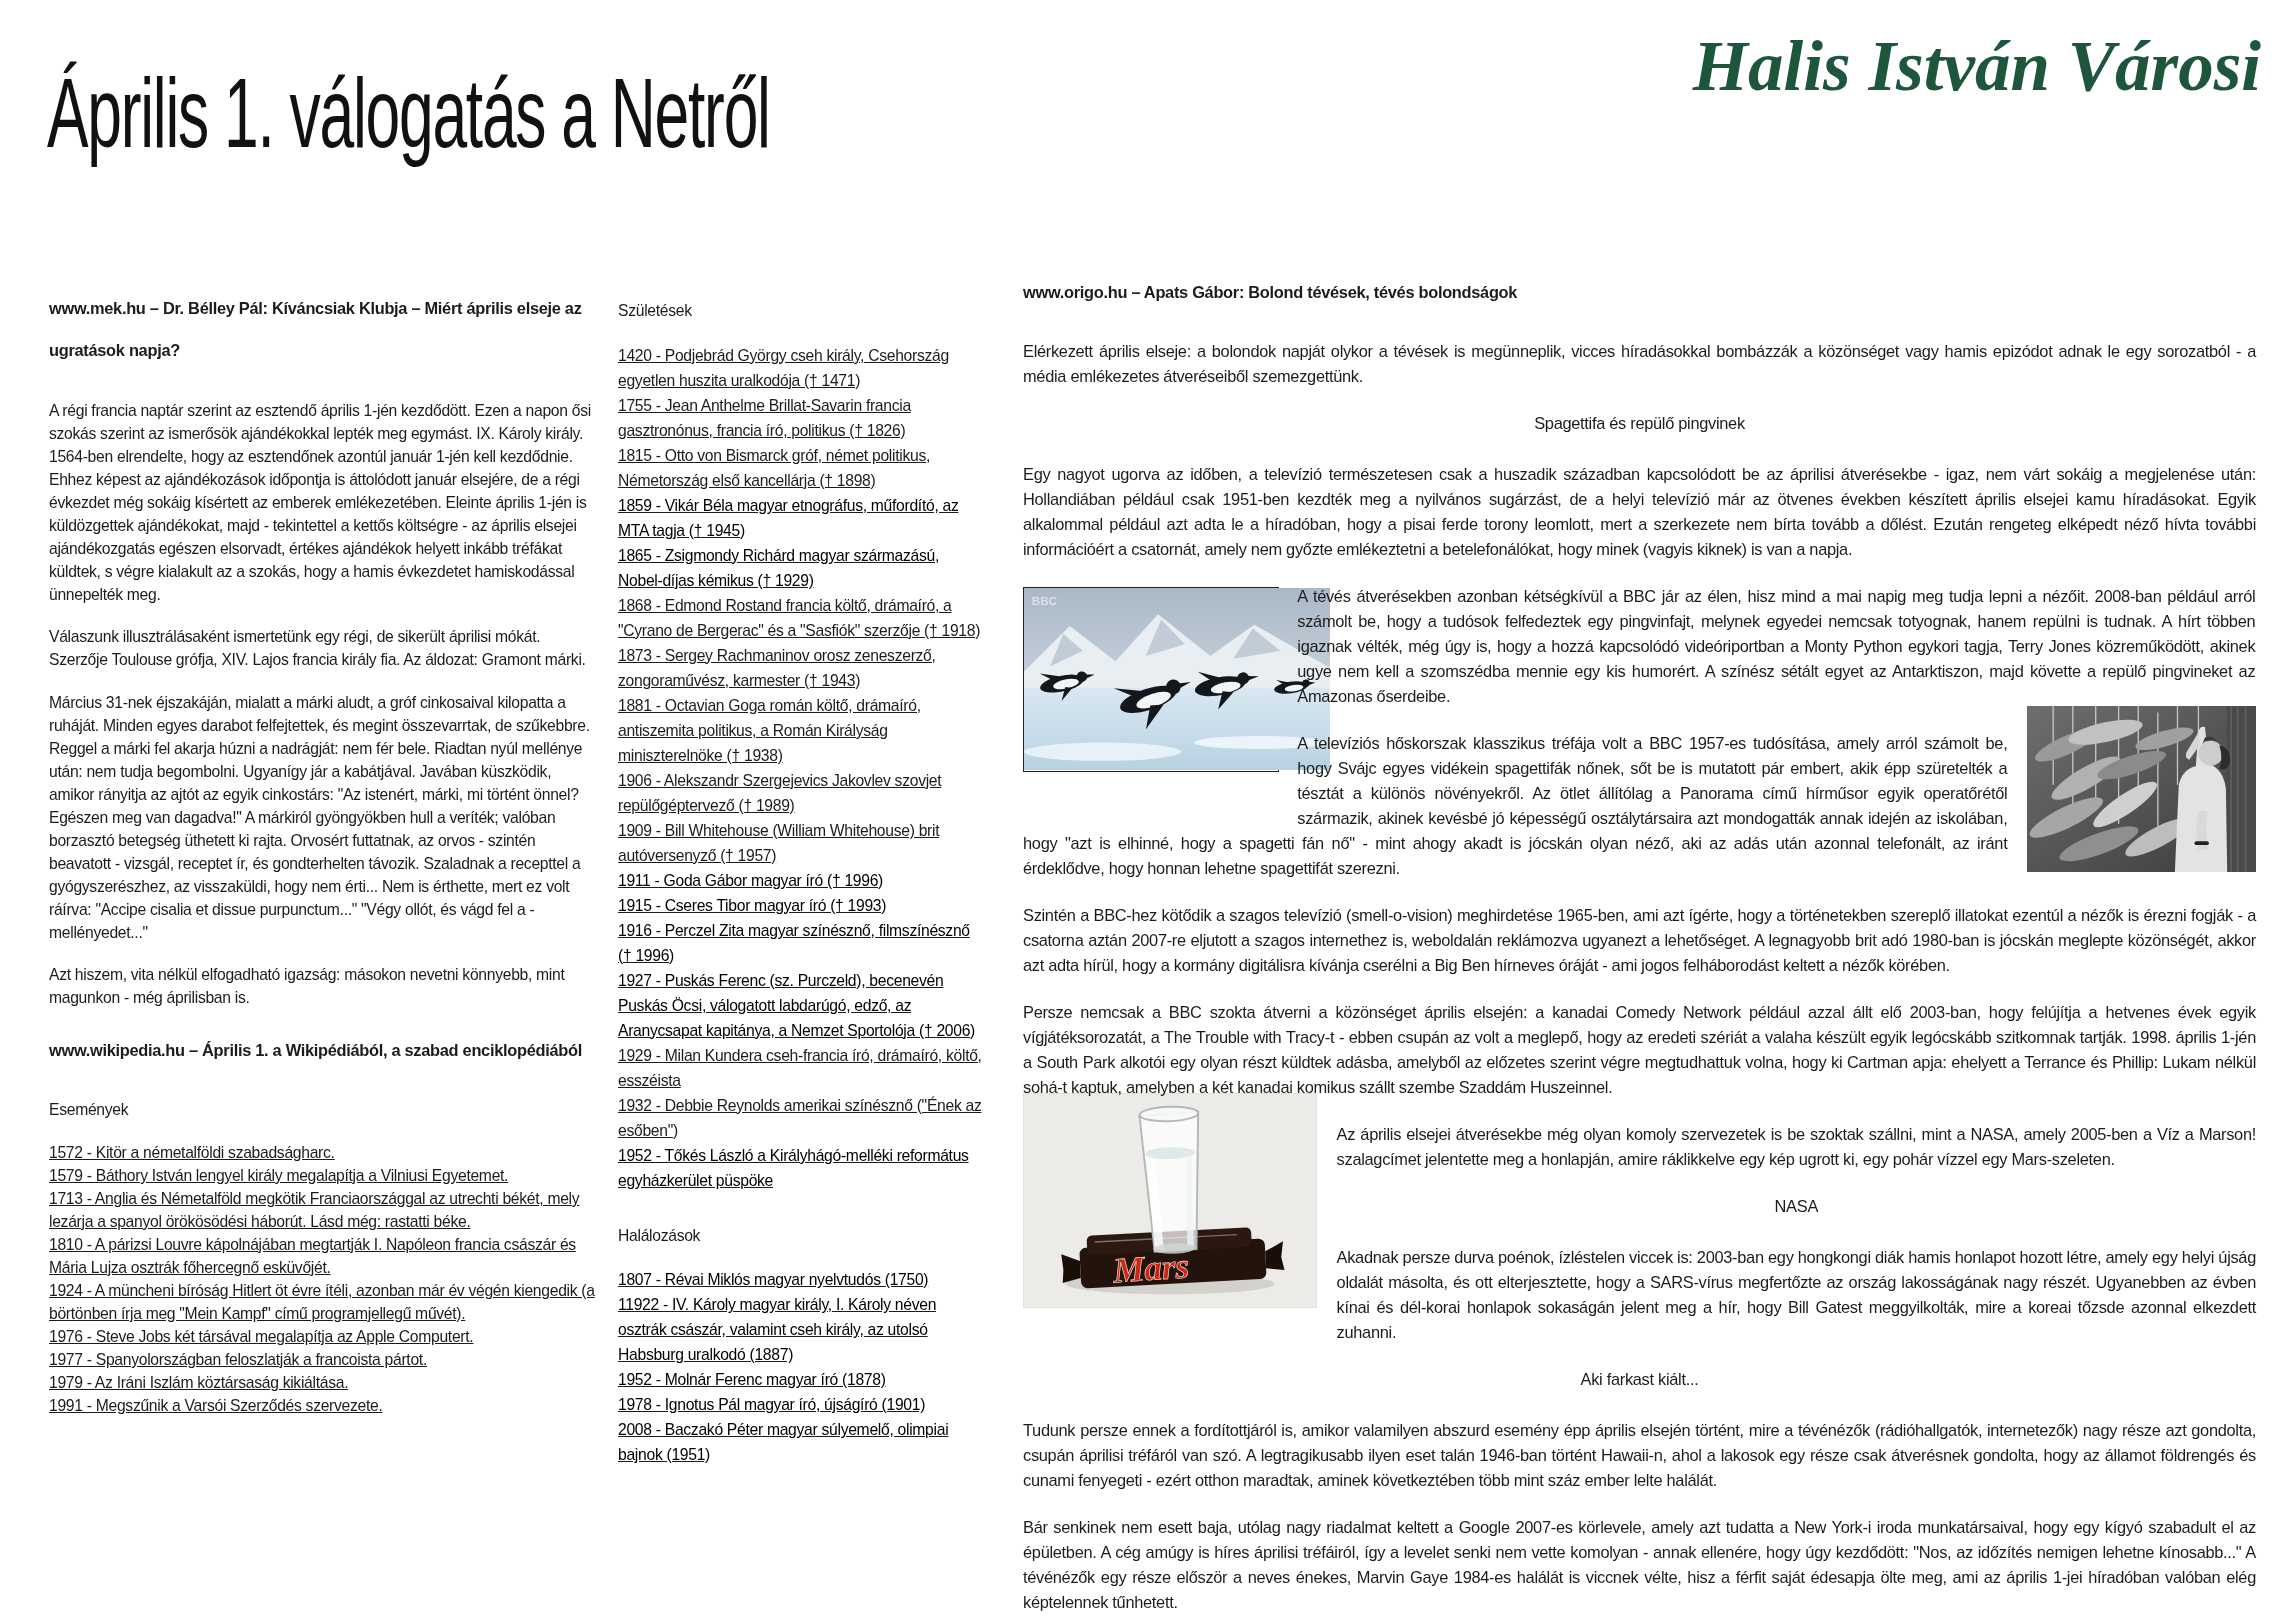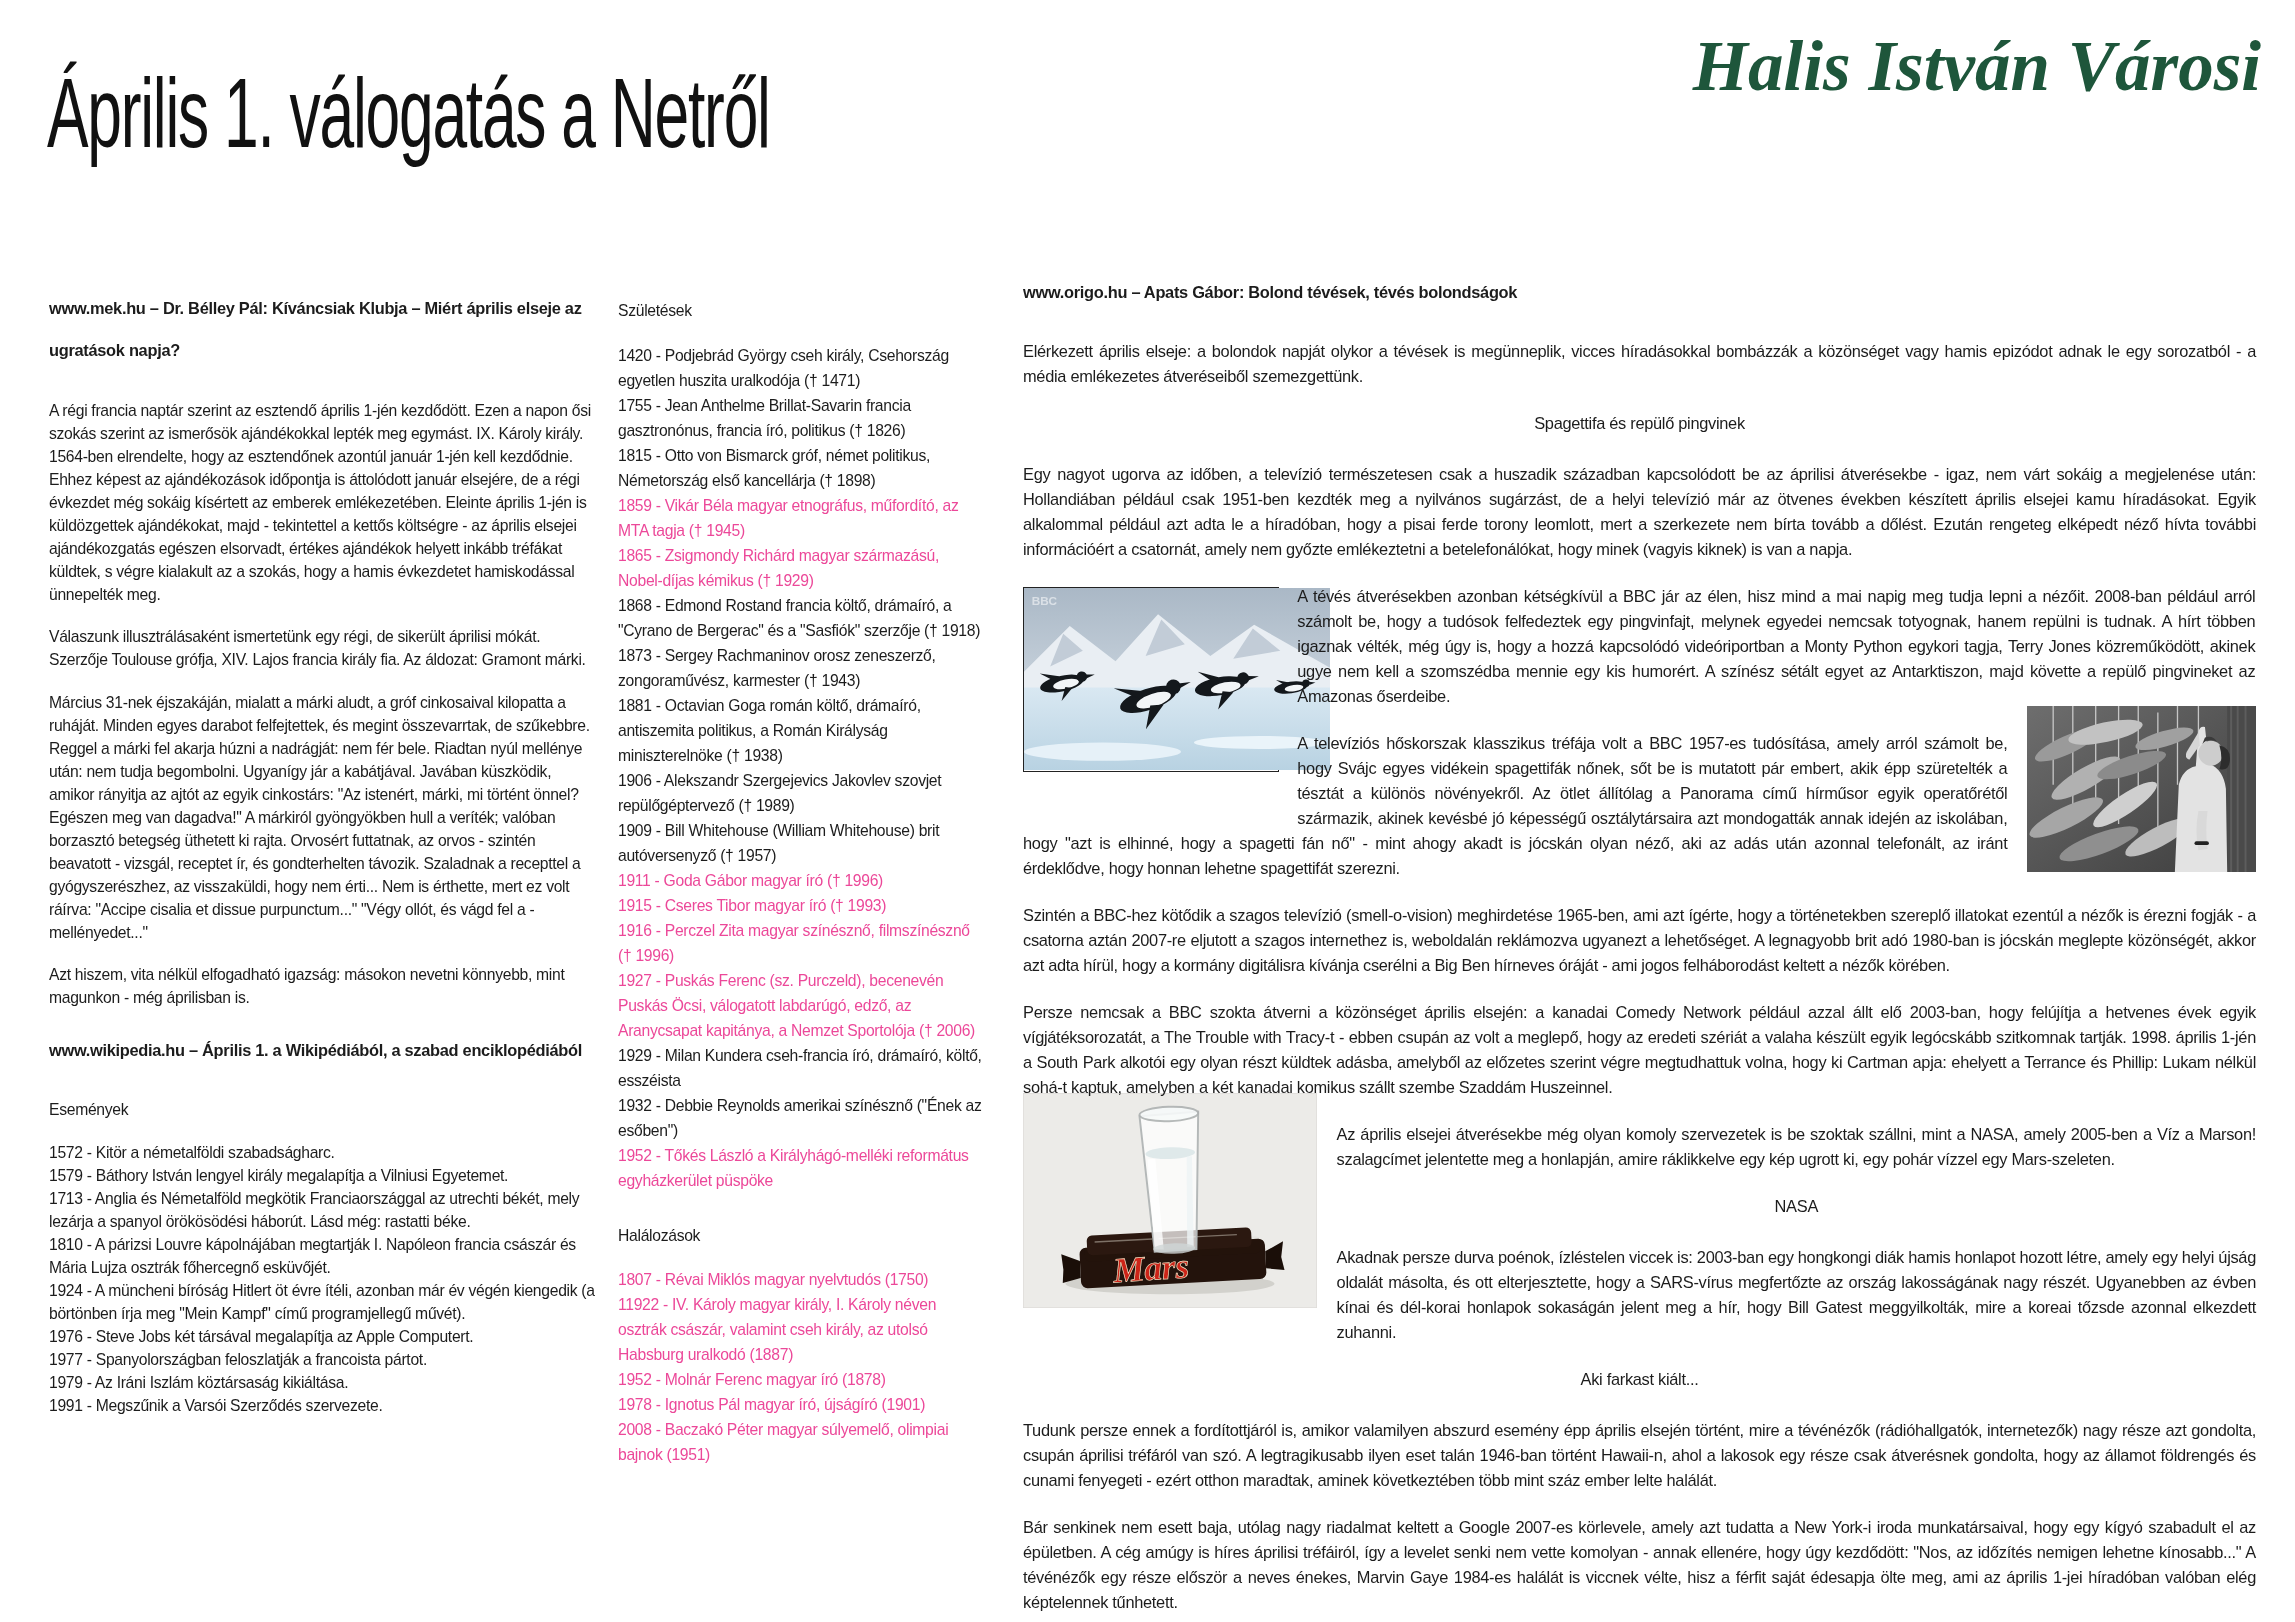--- a/index.html
+++ b/index.html
@@ -20,23 +20,23 @@
 
   
   .col{position:absolute;}
   #col1{left:49px;top:287px;width:546px;font-size:15.7px;line-height:23px;letter-spacing:-0.3px;}
   #col2{left:618px;top:298px;width:366px;font-size:15.7px;line-height:25px;letter-spacing:-0.3px;}
   #col3{left:1023px;top:271px;width:1233px;font-size:16.4px;line-height:25px;letter-spacing:-0.3px;}
 
   .bold-head{font-weight:bold;font-size:16.4px;line-height:42px;margin:0 0 27.5px 0;}
   #col1 p{margin:0 0 19.6px 0;}
   .plain-label{margin:0 0 19.6px 0;}
-  .list{margin:0;}
+  .list{margin:0;text-decoration:underline;}
   .list .li{margin:0;}
-  .hl{color:#ec4899;}
+  .hl{color:#000000;}
 
   #col3 p{margin:0 0 22px 0;text-align:justify;}
   #col3 .bold-head{margin-bottom:26px;}
   #col3 .subhead{text-align:center;margin:17px 0 26px 0;}
 
   
   .fig{display:block;}
   #penguins-fig{float:left;width:256px;height:185px;border:1.3px solid #222;
                 margin:2.6px 18.3px 39px 0;box-sizing:border-box;}
   #right-spacer{float:right;width:0.7px;height:122px;}

